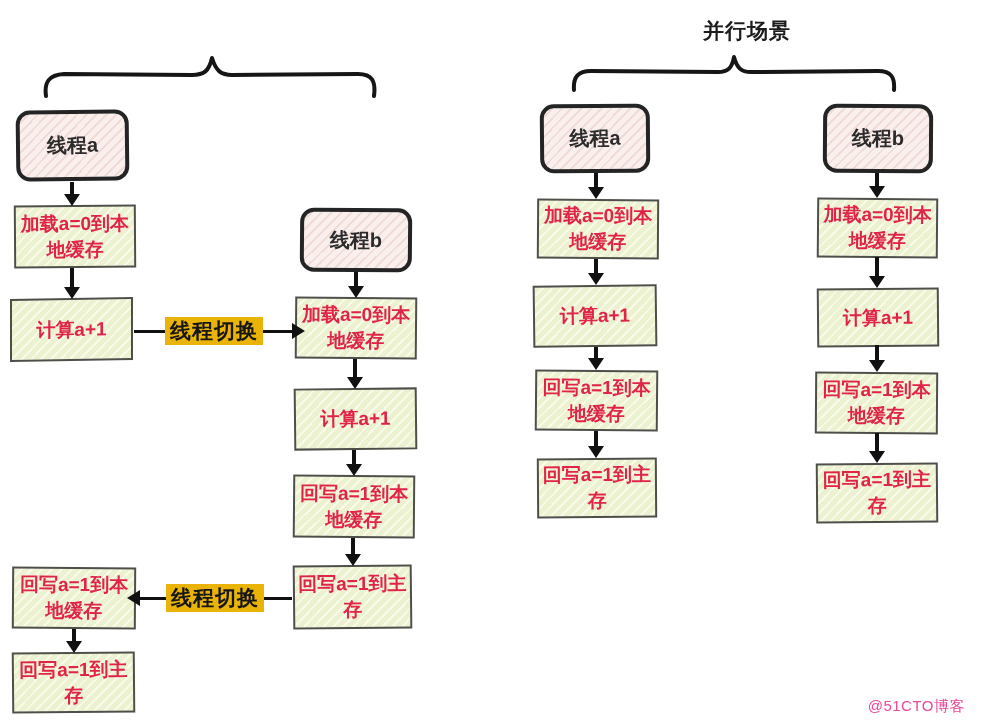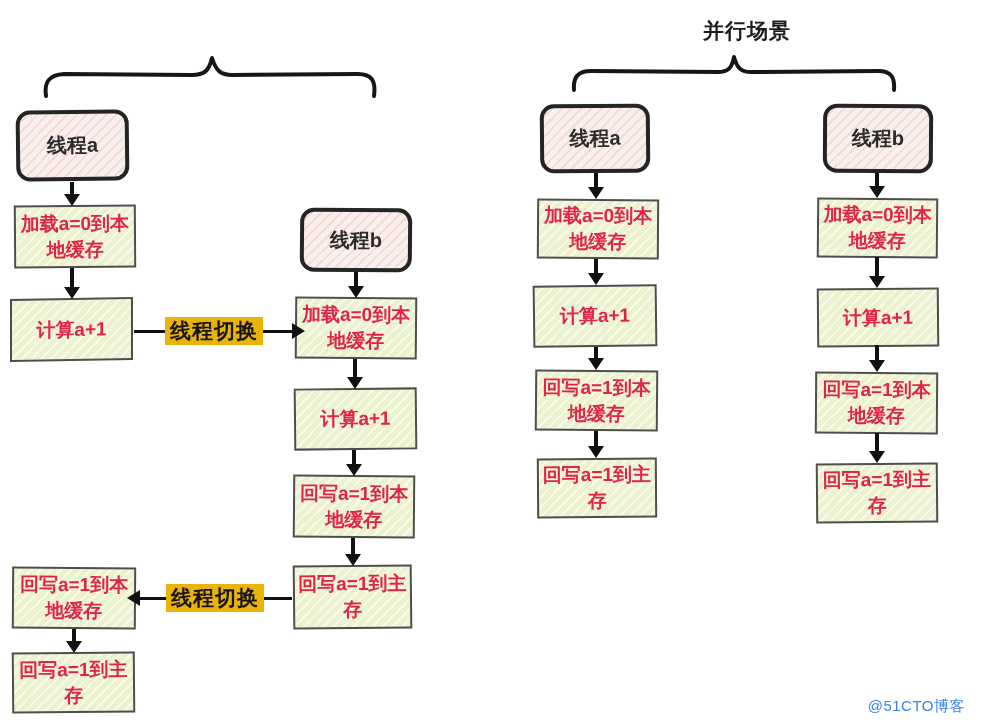--- a/index.html
+++ b/index.html
@@ -83,21 +83,21 @@
   .switch .head-right{position:absolute;right:-11px;top:-8px;width:0;height:0;
     border-top:8px solid transparent;border-bottom:8px solid transparent;border-left:13px solid #111;}
   .switch .head-left{position:absolute;left:-11px;top:-8px;width:0;height:0;
     border-top:8px solid transparent;border-bottom:8px solid transparent;border-right:13px solid #111;}
   .switch .label{
     position:absolute;left:50%;top:-14px;transform:translateX(-50%);
     background:#eab308;padding:0 5px;white-space:nowrap;
     font-size:21px;font-weight:bold;color:#161616;letter-spacing:1px;
   }
   
-  .watermark{position:absolute;right:16px;bottom:12px;font-size:15px;color:#3b82f6;letter-spacing:0.5px;}
+  .watermark{position:absolute;right:16px;bottom:12px;font-size:15px;color:#ec4899;letter-spacing:0.5px;}
 </style>
 </head>
 <body>
 
 <div class="canvas">
 
   <svg class="brace b-conc" viewBox="0 0 335 46" preserveAspectRatio="none">
     <path d="M4,44 C2,30 7,23 22,22 L150,23 C162,23 167,19 170,6 C174,19 179,23 190,23 L316,22 C330,22 334,29 332,44"></path>
   </svg>
 

